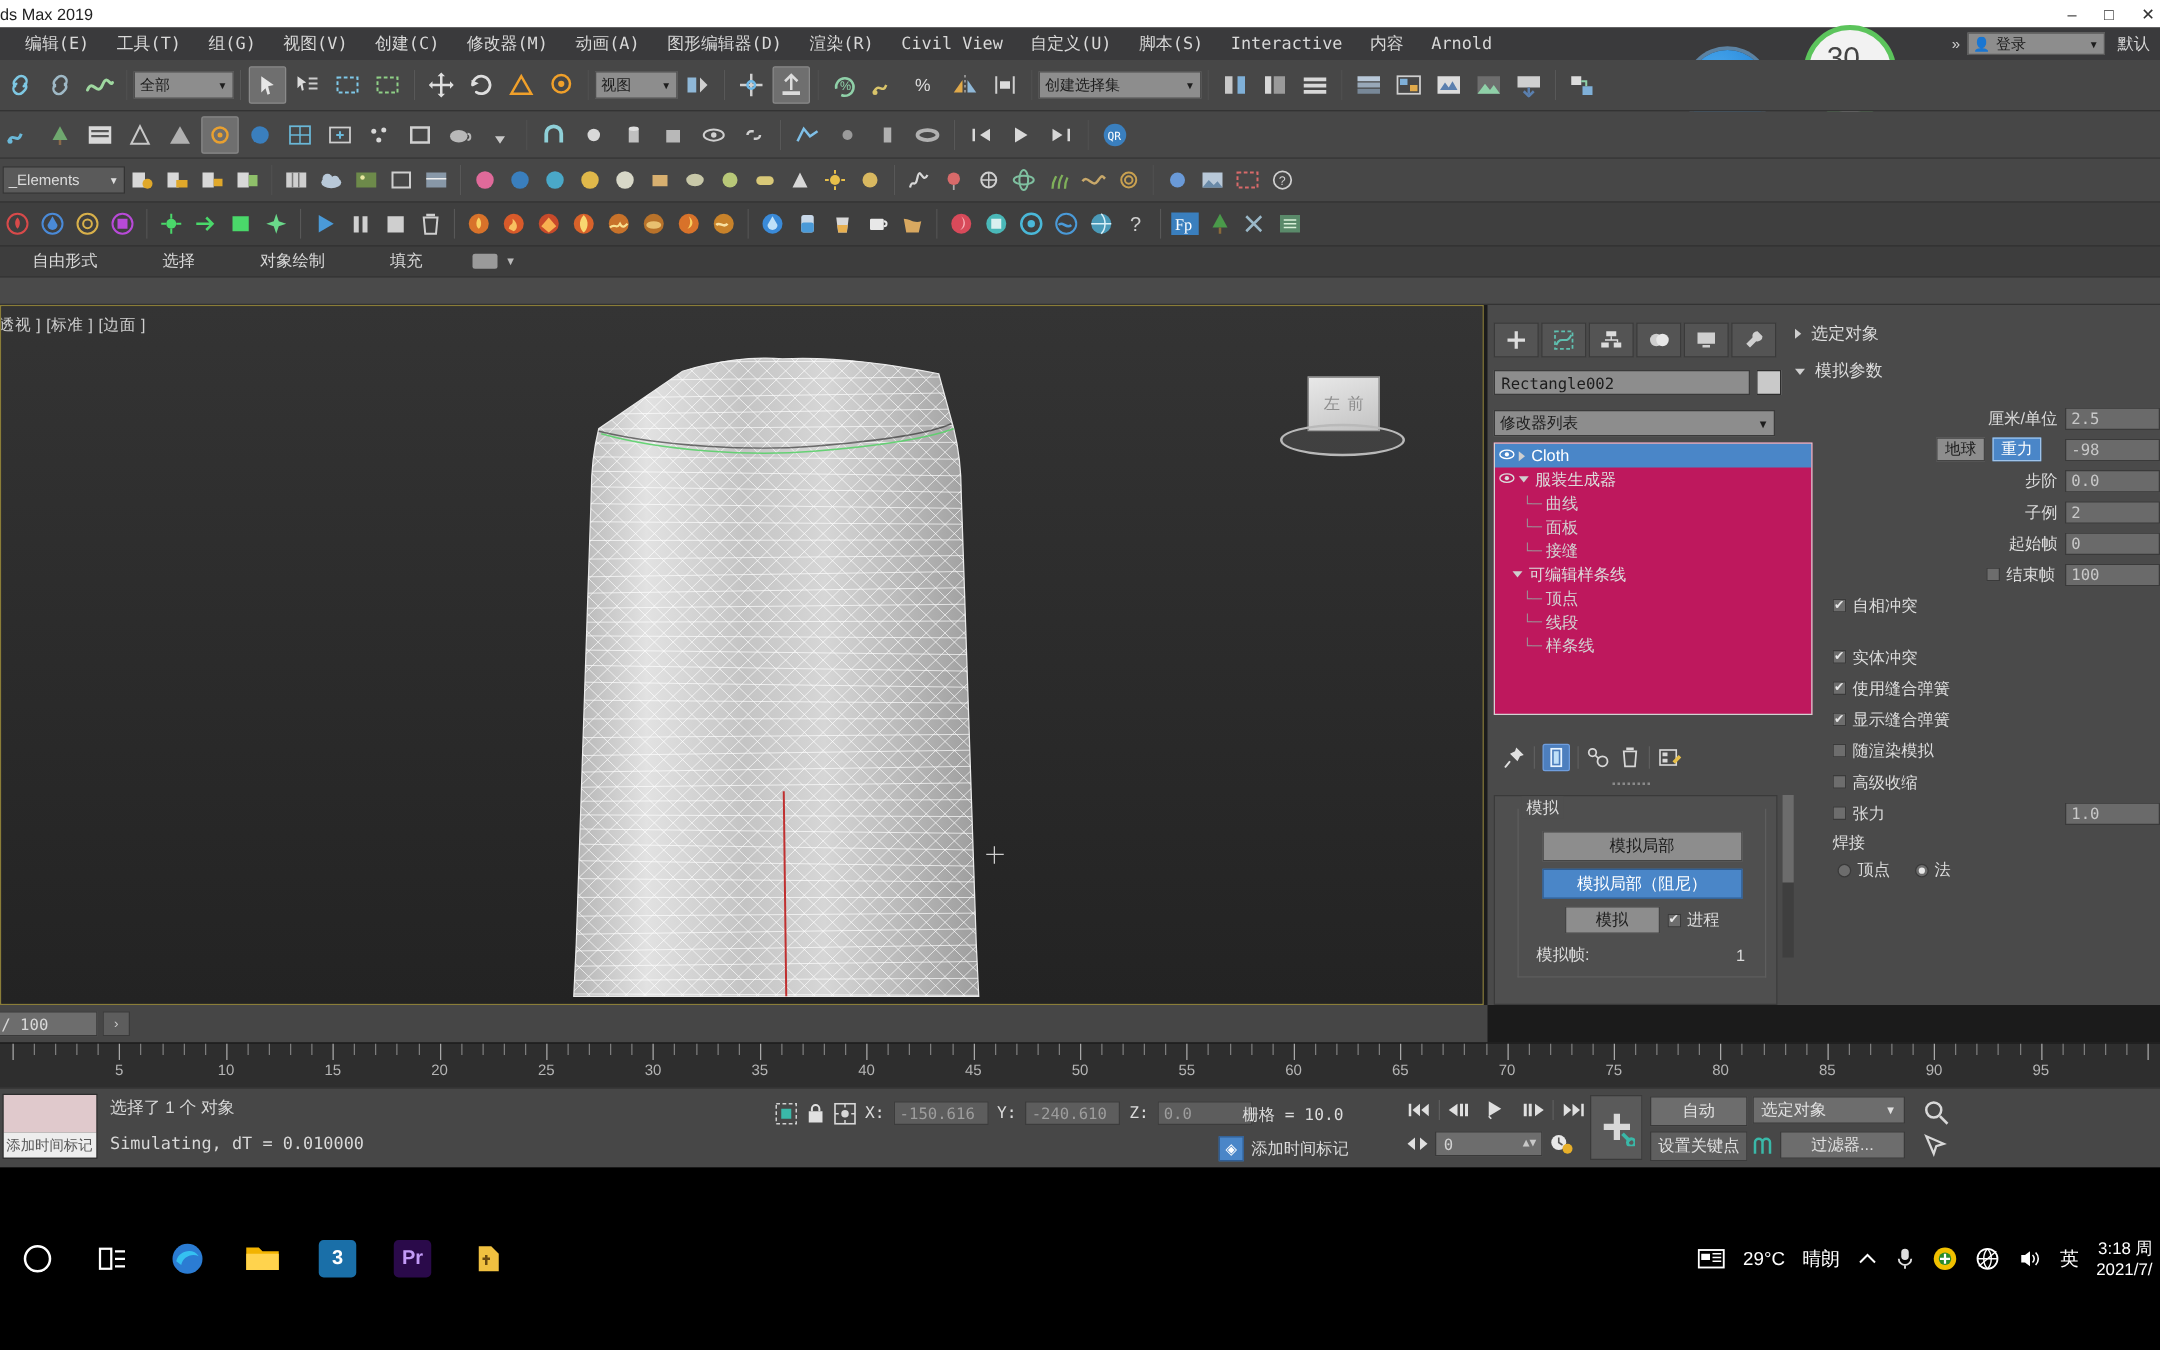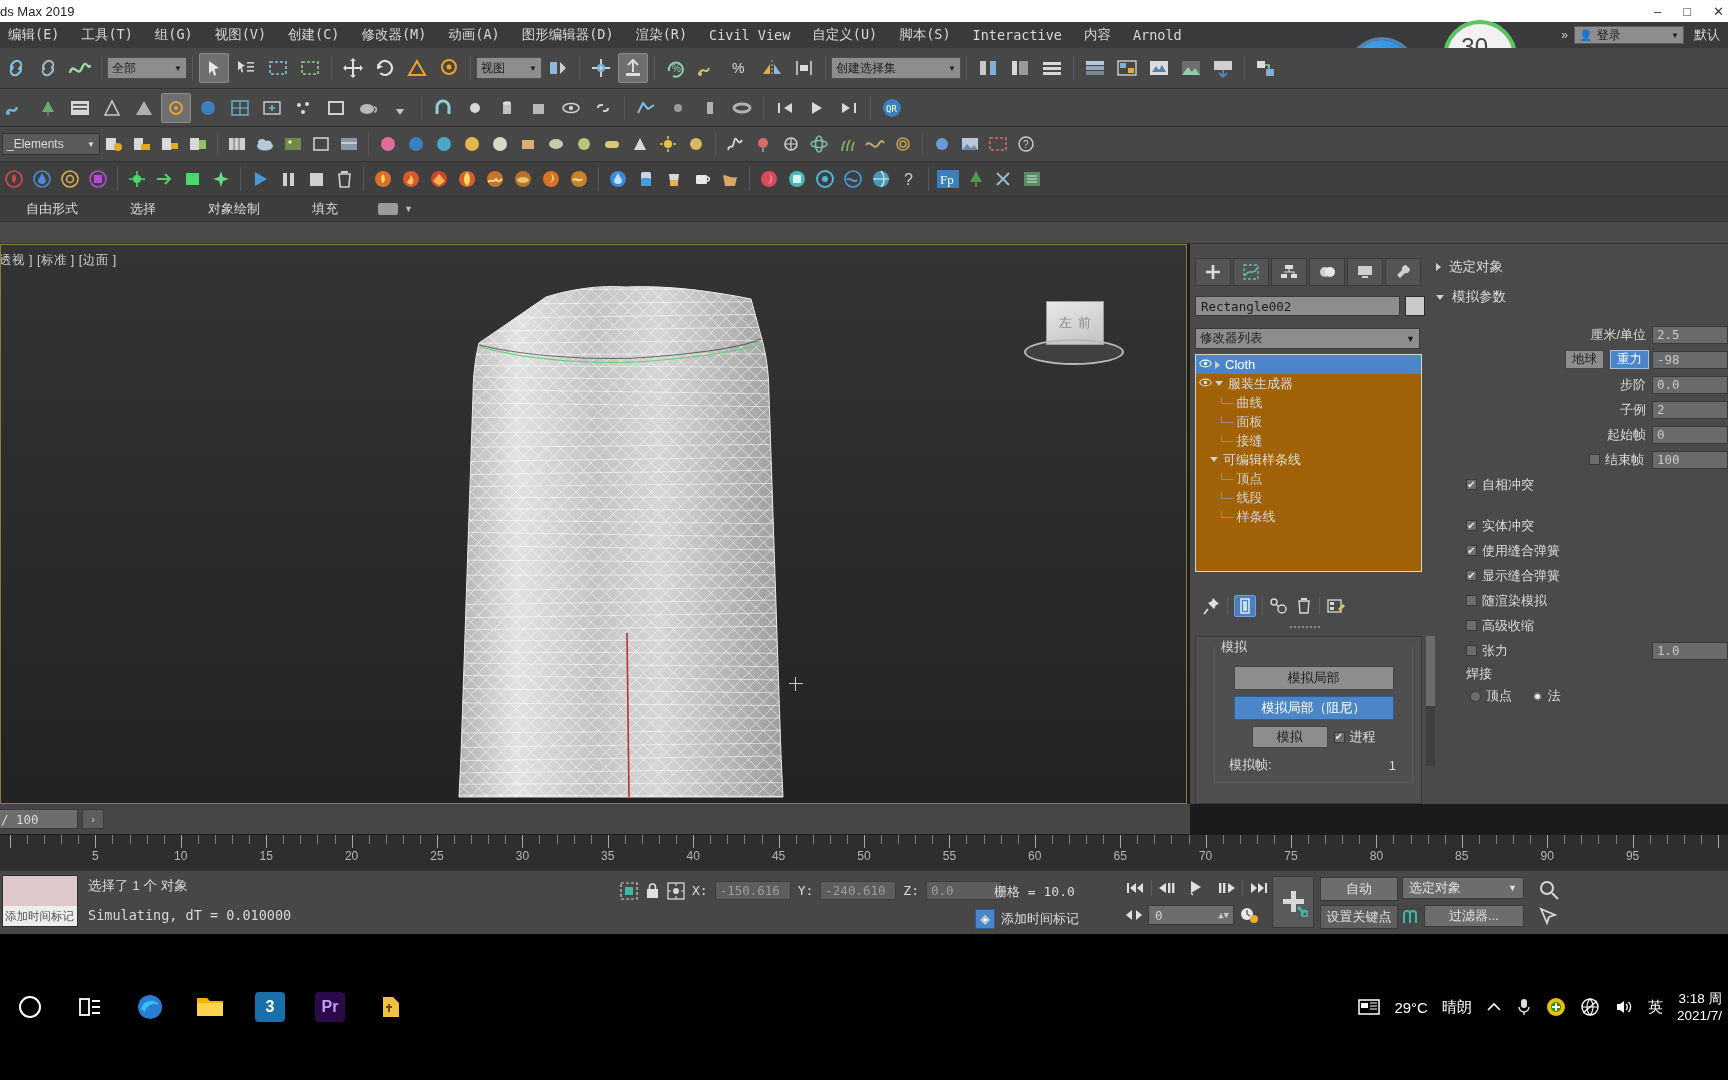--- a/index.html
+++ b/index.html
@@ -13,21 +13,21 @@
   .titlebar .t { margin-left:0px; }
   .win-btns { position:absolute; right:4px; top:0; height:22px; display:flex;
     align-items:center; gap:22px; color:#333; font-size:13px; }
   .win-btns span { cursor:default; }
 
   
   .menubar { position:absolute; left:0; top:22px; width:1728px; height:26px;
     background:#3a3a3c; display:flex; align-items:center; color:#d8d8d8;
     font-family:"DejaVu Sans Mono", monospace; font-size:13.5px; }
   .menubar .mi { padding:0 11px; white-space:nowrap; }
-  .menubar .mi:first-child { padding-left:8px; }
+  .menubar .mi:first-child { padding-left:20px; }
   .menu-right { position:absolute; right:0; top:22px; height:26px; display:flex; align-items:center; }
   .chev2 { color:#cfcfcf; font-size:12px; padding:0 6px; }
   .loginbox { width:110px; height:18px; background:#8d8d8d; border:1px solid #5a5a5a;
     display:flex; align-items:center; color:#1c1c1c; font-size:12px; padding:0 4px; }
   .loginbox .uicon { margin-right:4px; font-size:11px; }
   .loginbox .dd { margin-left:auto; font-size:8px; }
   .defaultlbl { color:#d8d8d8; font-size:13px; padding:0 8px 0 10px;
     font-family:"DejaVu Sans Mono", monospace; }
 
   
@@ -102,22 +102,22 @@
     background:#8d8d8d; border:1px solid #3a3a3a; color:#1c1c1c;
     font-family:"DejaVu Sans Mono", monospace; font-size:12.5px; padding-left:5px;
     display:flex; align-items:center; }
   .colorchip { position:absolute; left:215px; top:52px; width:20px; height:20px;
     background:#c9c9c9; border:1px solid #2e2e2e; }
   .modlist { position:absolute; left:5px; top:84px; width:225px; height:21px;
     background:#8d8d8d; border:1px solid #3a3a3a; color:#1c1c1c; font-size:12.5px;
     display:flex; align-items:center; padding:0 4px; }
   .modlist .dd { margin-left:auto; font-size:9px; }
 
-  .stack { position:absolute; left:5px; top:110px; width:227px; height:218px;
-    background:#a16207; border:1px solid #d3d3d3; overflow:hidden; }
+  .stack { position:absolute; left:5px; top:110px; width:255px; height:218px;
+    background:#be185d; border:1px solid #d3d3d3; overflow:hidden; }
   .srow { height:19px; display:flex; align-items:center; color:#dcdcdc;
     font-size:13px; padding-left:3px; white-space:nowrap; }
   .srow.sel { background:#4a86c8; color:#fff; }
   .eye { width:13px; height:13px; margin-right:3px; display:inline-block; }
   .tri { width:0;height:0; margin-right:5px; }
   .tri.r { border-left:5px solid #cfcfcf; border-top:4px solid transparent; border-bottom:4px solid transparent; }
   .tri.d { border-top:5px solid #cfcfcf; border-left:4px solid transparent; border-right:4px solid transparent; }
   .subrow { padding-left:22px; color:#d2d2d2; font-size:13px; position:relative; }
   .subrow:before { content:"└─"; color:#9a9a9a; margin-right:3px; font-size:11px; }
 
@@ -1250,21 +1250,21 @@
     </div>
 
     <div style="margin-top:12px;">
       <div class="prow">
         <span class="plabel">厘米/单位</span>
         <span class="pfield">2.5</span>
       </div>
       <div class="prow">
         <span class="pbtn" style="margin-left:auto;">地球</span>
         <span class="pbtn blue" style="margin-left:6px;">重力</span>
-        <span class="pfield" style="margin-left:3px;">-98</span>
+        <span class="pfield" style="margin-left:19px;">-98</span>
       </div>
       <div class="prow">
         <span class="plabel">步阶</span>
         <span class="pfield">0.0</span>
       </div>
       <div class="prow">
         <span class="plabel">子例</span>
         <span class="pfield">2</span>
       </div>
       <div class="prow">

